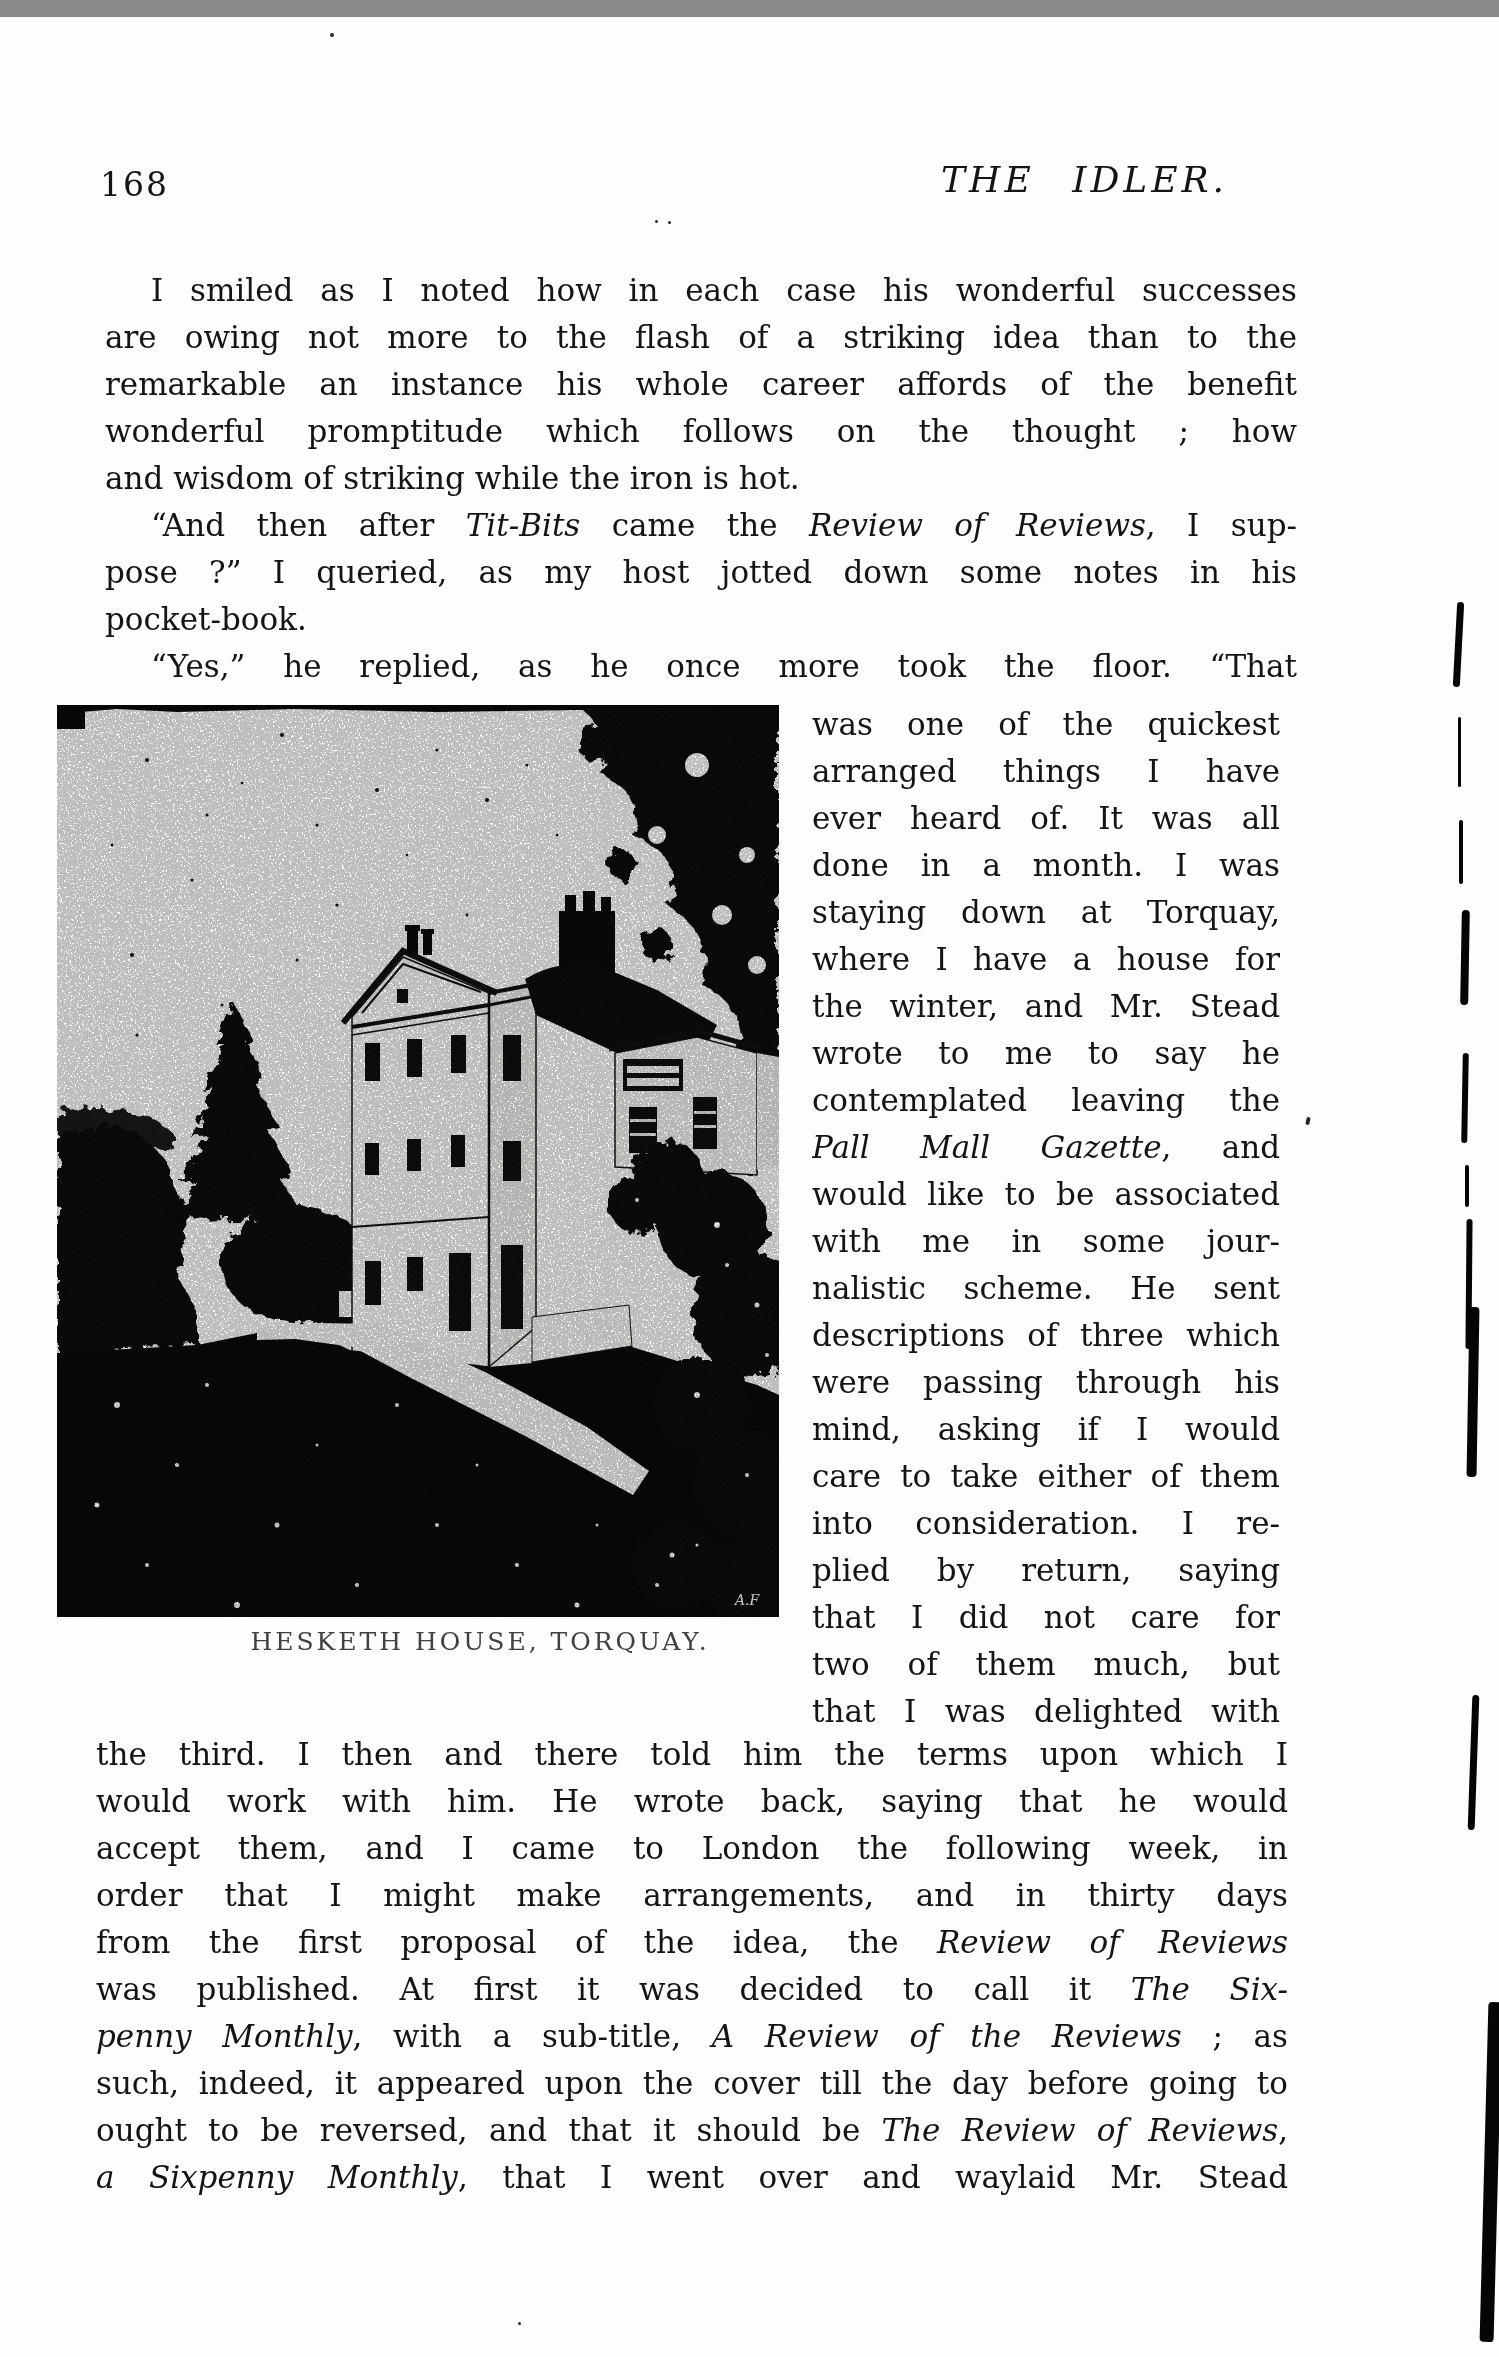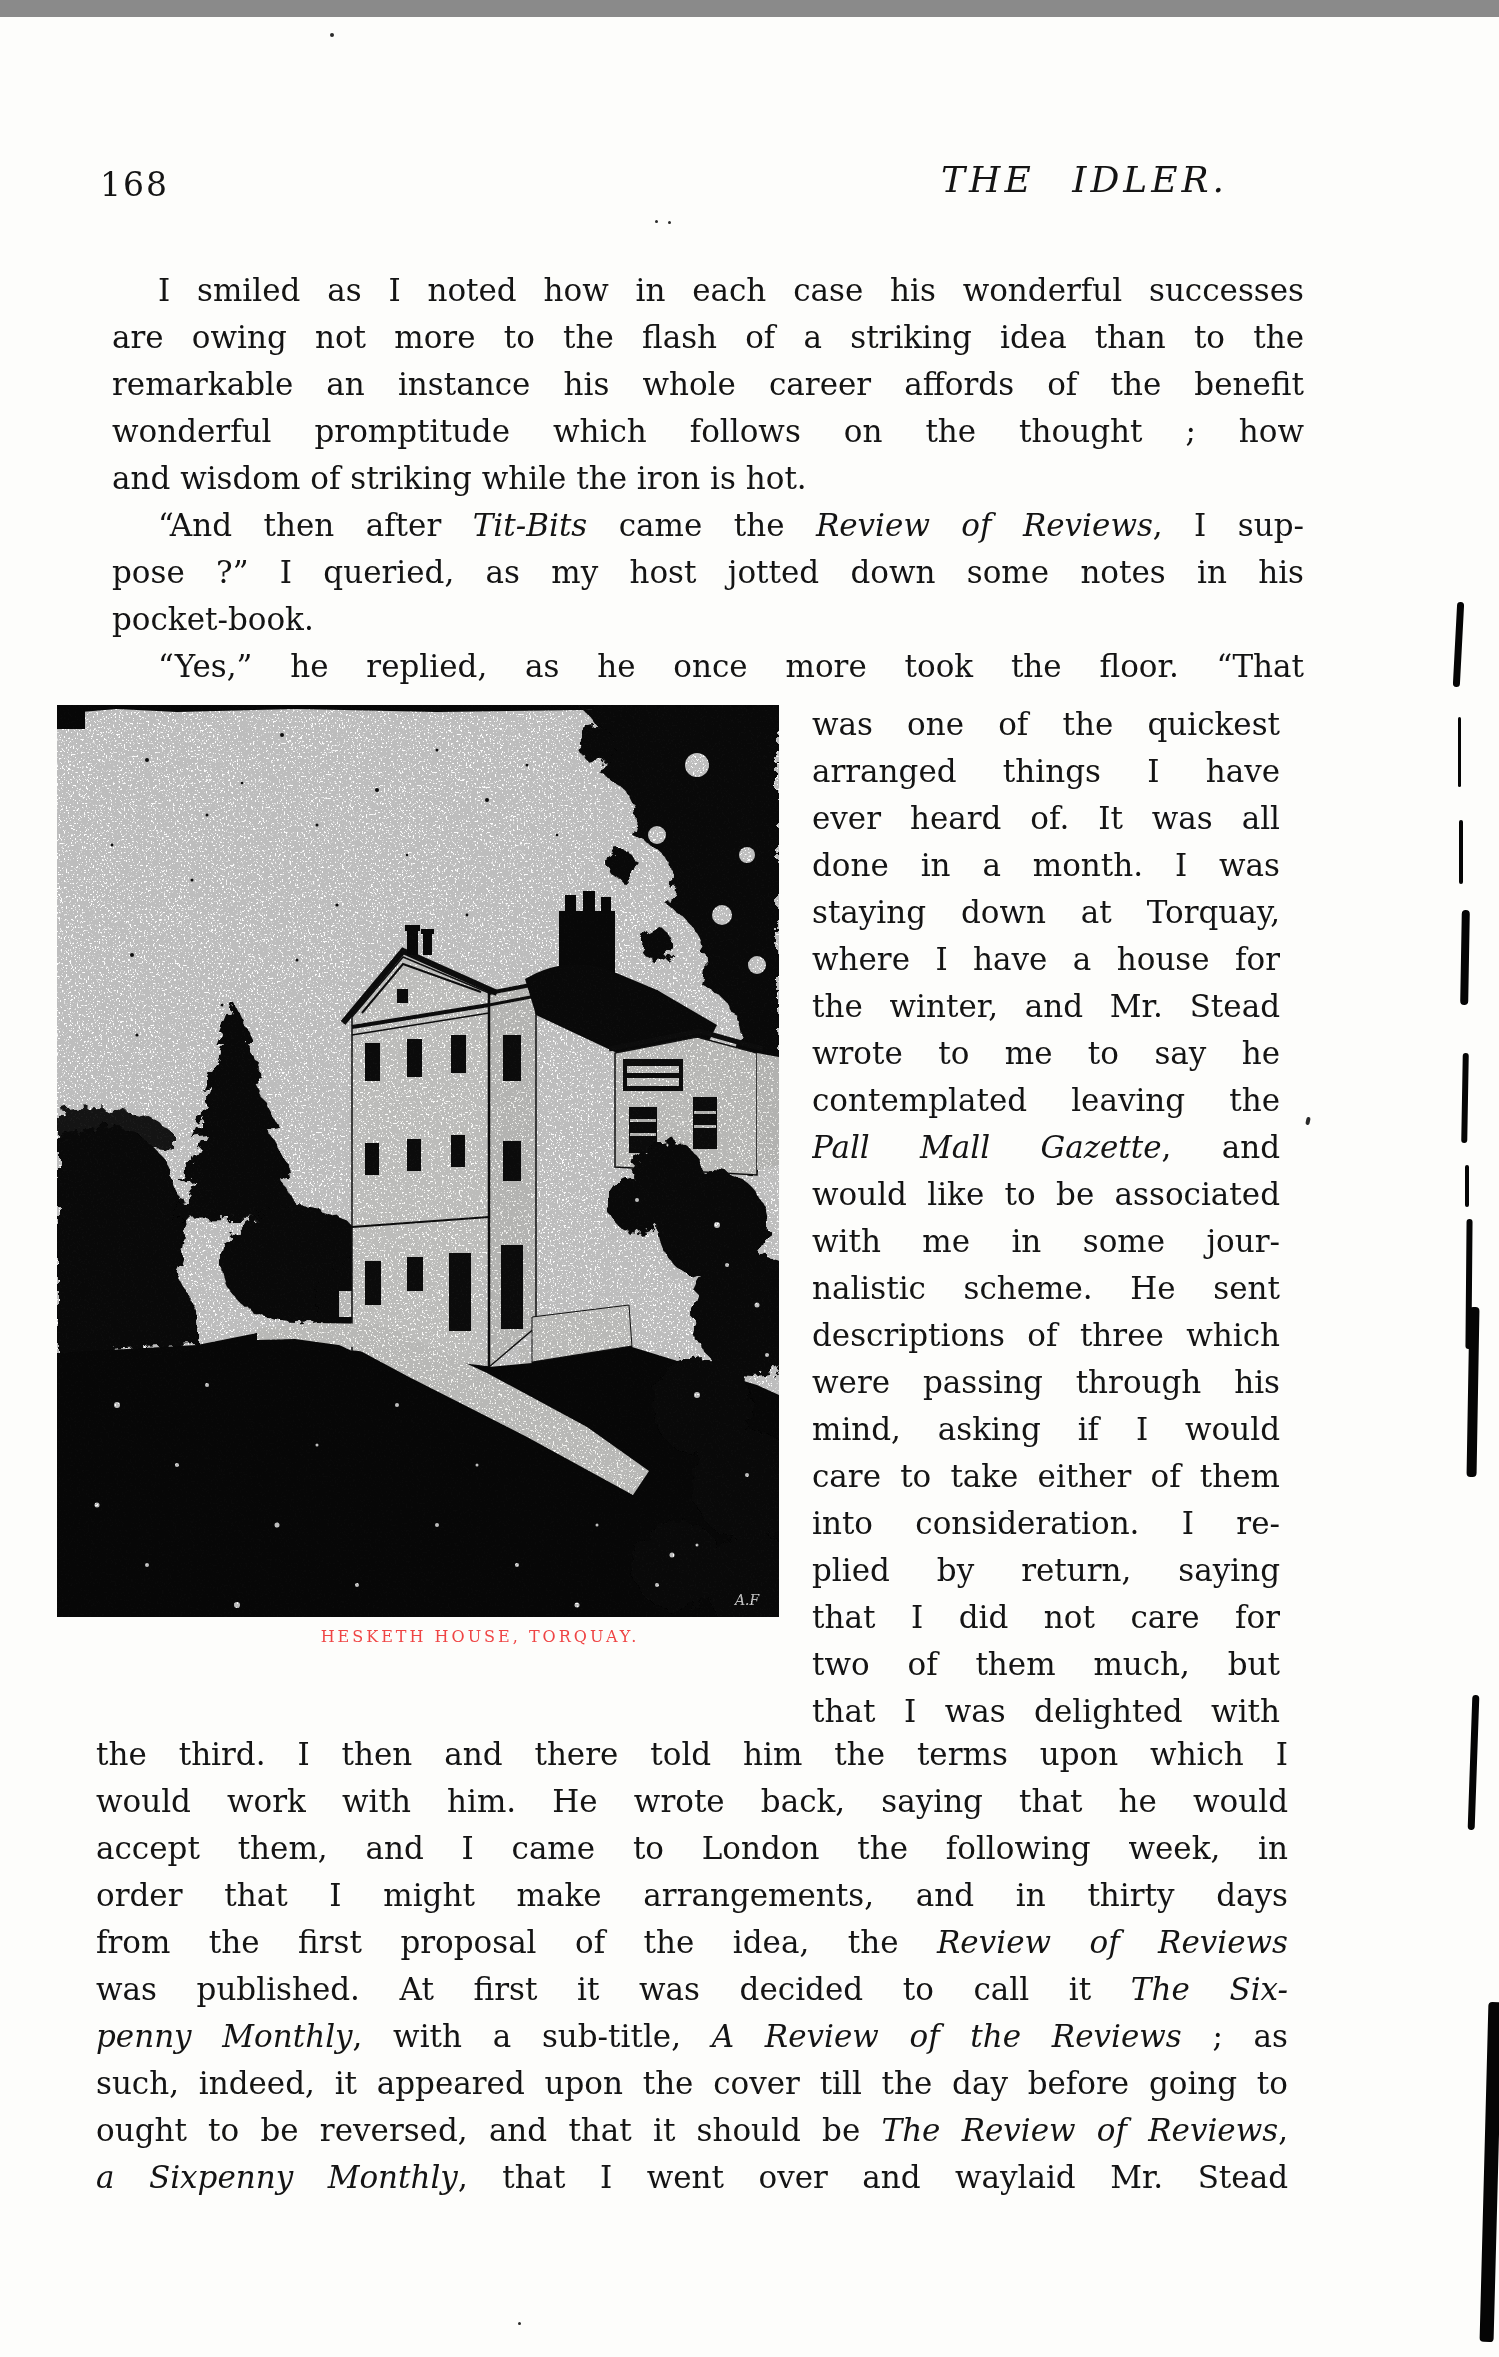--- a/index.html
+++ b/index.html
@@ -8,35 +8,35 @@
     font-family:"DejaVu Serif","Liberation Serif",serif;color:#141414;
     overflow:hidden;
     margin-top:17px;
   }
   .hdr-num{position:absolute;left:100px;top:148px;font-size:33px;letter-spacing:2px;}
   .hdr-title{
     position:absolute;left:98px;top:142px;width:1130px;text-align:right;
     font-style:italic;font-size:36px;letter-spacing:4px;word-spacing:22px;
   }
   .block{position:absolute;font-size:31px;line-height:47px;}
-  #para-top{left:112px;top:250px;width:1192px;}
+  #para-top{left:105px;top:250px;width:1192px;}
   #col-right{left:812px;top:684px;width:468px;}
   #para-bottom{left:96px;top:1714px;width:1192px;}
   .line{
     text-align:justify;text-align-last:justify;-moz-text-align-last:justify;
     height:47px;overflow:hidden;
   }
   .line.end{text-align-last:left;-moz-text-align-last:left;}
   .line.ind{text-indent:46px;}
   .it{font-style:italic;}
   .figure{position:absolute;left:57px;top:688px;width:636px;height:912px;}
   .figure svg{display:block;width:722px;height:912px;}
   .caption{
     position:absolute;left:130px;top:1610px;width:700px;text-align:center;
-    font-size:16px;letter-spacing:3px;color:#ef4444;
+    font-size:25px;letter-spacing:3px;color:#404040;
   }
   .artifact{position:absolute;background:#050505;border-radius:4px;}
   .speck{position:absolute;background:#2a2a2a;border-radius:50%;}
 </style>
 </head>
 <body>
 
 <div class="page">
 
   <div class="hdr-num">168</div>

